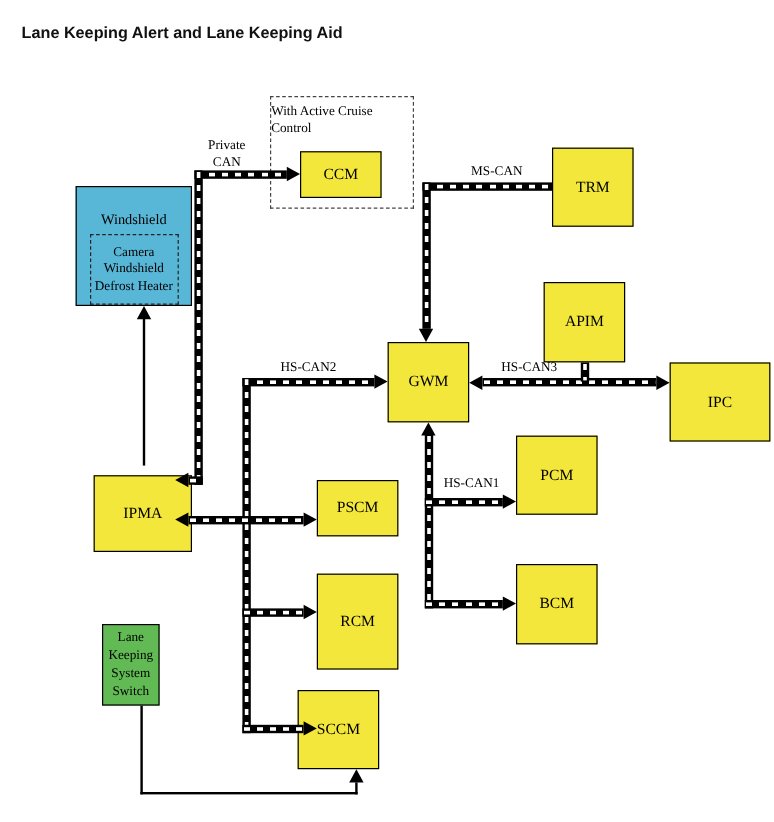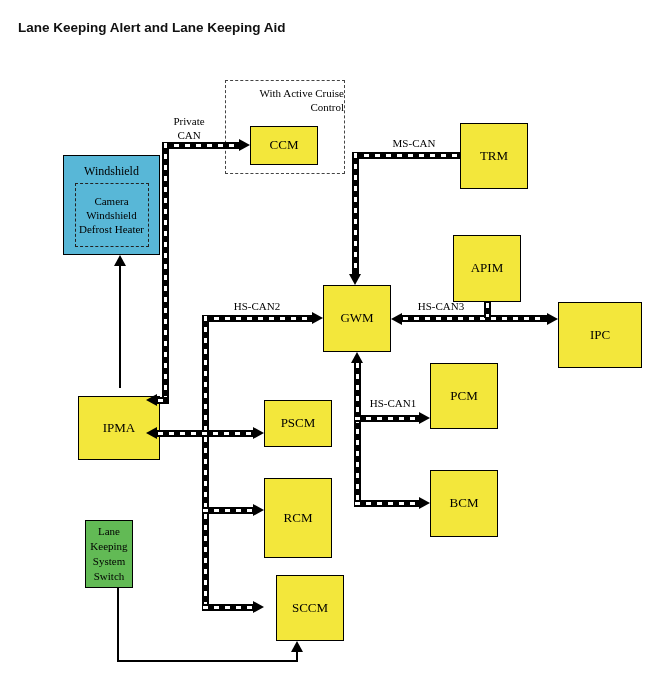--- a/index.html
+++ b/index.html
@@ -13,31 +13,31 @@
     font-size:13.5px; color:#111;
   }
   .module {
     position:absolute; box-sizing:border-box;
     border:1.6px solid #000; background:var(--module,#f3e73b);
     display:flex; align-items:center; justify-content:center;
     text-align:center; font-size:13px; line-height:1.25;
   }
   .module.windshield {
     background:var(--windshield,#58b7d7);
-    flex-direction:column; justify-content:flex-start; padding-top:8px;
+    flex-direction:column; justify-content:flex-start; padding-top:20px;
   }
   .ws-label { font-size:12px; }
   .inner-dashed {
     box-sizing:border-box; border:1.5px dashed #222; margin-top:4px;
     width:74px; height:64px; display:flex; align-items:center; justify-content:center;
     text-align:center; font-size:11px; line-height:1.3; padding:2px;
   }
   .module.switch { background:var(--switch,#62ba55); font-size:11px; line-height:1.35; padding:2px; }
   .group { position:absolute; box-sizing:border-box; border:1.6px dashed #444; background:transparent; }
-  .group-label { position:absolute; left:0; right:0; top:5px; text-align:right; font-size:11px; line-height:1.3; }
+  .group-label { position:absolute; left:0; right:0; top:5px; text-align:left; font-size:11px; line-height:1.3; }
   .buslabel { position:absolute; font-size:11px; line-height:1.25; text-align:center; }
   
   .hbus { position:absolute; height:7px; background:#000; }
   .hbus::after {
     content:""; position:absolute; left:1px; right:1px; top:2px; height:3px;
     background:repeating-linear-gradient(90deg,#fff 0 5px,#000 5px 11px);
   }
   .vbus { position:absolute; width:7px; background:#000; }
   .vbus::after {
     content:""; position:absolute; top:1px; bottom:1px; left:2px; width:3px;
@@ -62,21 +62,21 @@
   </div>
 
   <div class="module" style="left:250px;top:126px;width:68px;height:39px">CCM</div>
   <div class="module" style="left:460px;top:123px;width:68px;height:66px">TRM</div>
   <div class="module" style="left:323px;top:285px;width:68px;height:67px">GWM</div>
   <div class="module" style="left:453px;top:235px;width:68px;height:67px">APIM</div>
   <div class="module" style="left:558px;top:302px;width:84px;height:66px">IPC</div>
   <div class="module" style="left:78px;top:396px;width:82px;height:64px">IPMA</div>
   <div class="module" style="left:264px;top:400px;width:68px;height:47px">PSCM</div>
   <div class="module" style="left:264px;top:478px;width:68px;height:80px">RCM</div>
-  <div class="module" style="left:276px;top:575px;width:68px;height:66px">SCCM</div>
+  <div class="module" style="left:248px;top:575px;width:68px;height:66px">SCCM</div>
   <div class="module" style="left:430px;top:363px;width:68px;height:66px">PCM</div>
   <div class="module" style="left:430px;top:470px;width:68px;height:67px">BCM</div>
 
   <div class="module windshield" style="left:63px;top:155px;width:97px;height:100px">
     <div class="ws-label">Windshield</div>
     <div class="inner-dashed">Camera Windshield Defrost Heater</div>
   </div>
 
   <div class="module switch" style="left:85px;top:520px;width:48px;height:68px">Lane Keeping System Switch</div>
 

